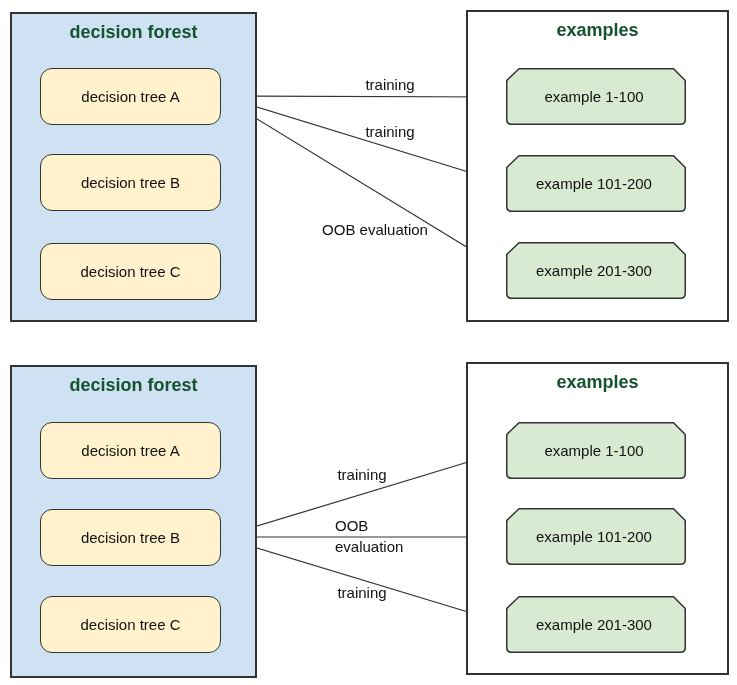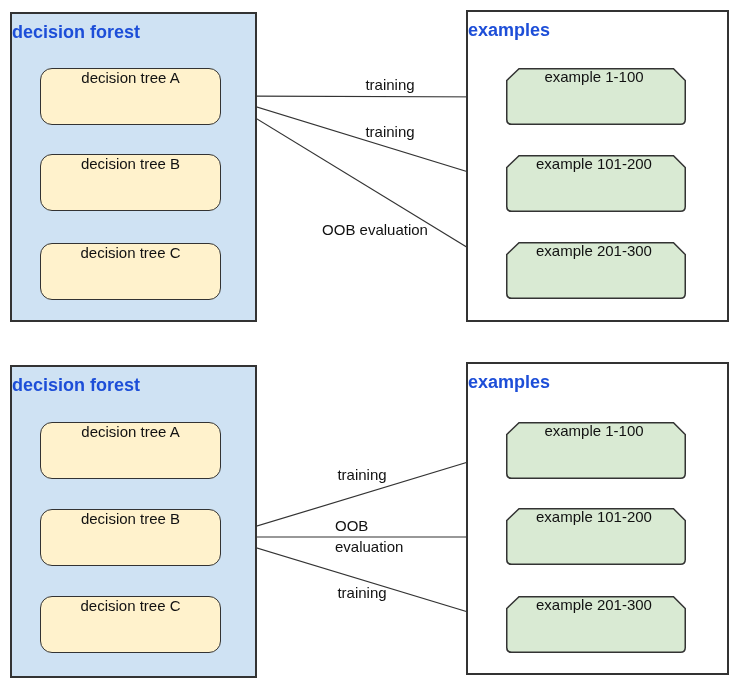--- a/index.html
+++ b/index.html
@@ -17,29 +17,30 @@
   }
   .container-box {
     position: absolute;
     box-sizing: border-box;
     border: 2px solid #333333;
   }
   .forest-box { background: #cfe2f3; }
   .examples-box { background: #ffffff; }
   .box-title {
     margin-top: 8px;
-    text-align: left;
+    text-align: center;
     font-size: 18px;
     font-weight: bold;
-    color: #1d4ed8;
+    color: #14532d;
   }
   .node {
     position: absolute;
     box-sizing: border-box;
     display: flex;
+    align-items: center;
     justify-content: center;
     font-size: 15px;
     color: #111111;
   }
   .tree-node {
     width: 181px;
     height: 57px;
     background: #fff2cc;
     border: 1.5px solid #333333;
     border-radius: 12px;

